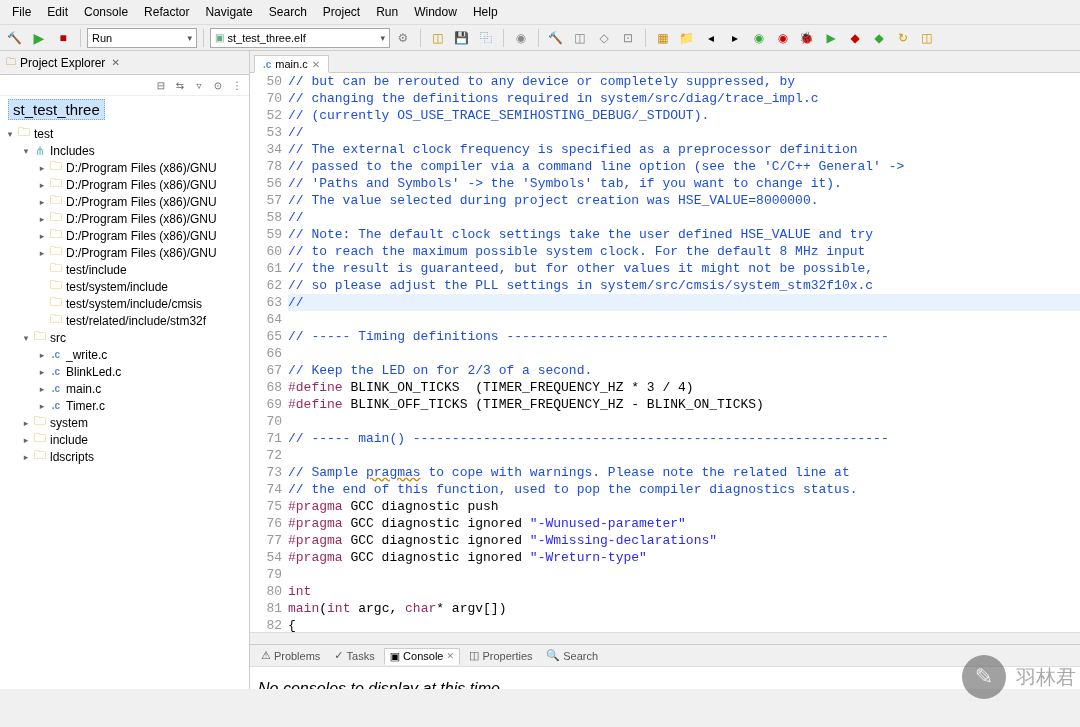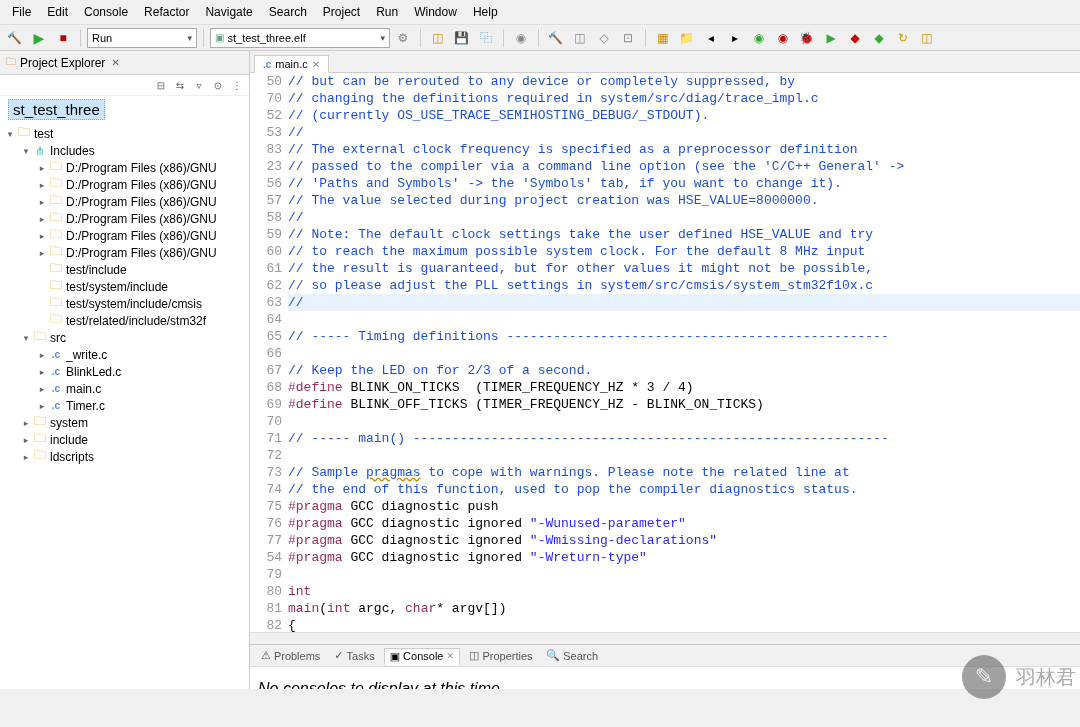--- a/index.html
+++ b/index.html
@@ -244,22 +244,22 @@
         <span>main.c</span>
         <span class="close">✕</span>
       </div>
     </div>
     <div class="editor-body">
       <div class="gutter" id="gutter">
           <div class="gutter-line">50</div>
           <div class="gutter-line">70</div>
           <div class="gutter-line">52</div>
           <div class="gutter-line">53</div>
-          <div class="gutter-line">83</div>
-          <div class="gutter-line">23</div>
+          <div class="gutter-line">34</div>
+          <div class="gutter-line">78</div>
           <div class="gutter-line">56</div>
           <div class="gutter-line">57</div>
           <div class="gutter-line">58</div>
           <div class="gutter-line">59</div>
           <div class="gutter-line">60</div>
           <div class="gutter-line">61</div>
           <div class="gutter-line">62</div>
           <div class="gutter-line">63</div>
           <div class="gutter-line">64</div>
           <div class="gutter-line">65</div>

